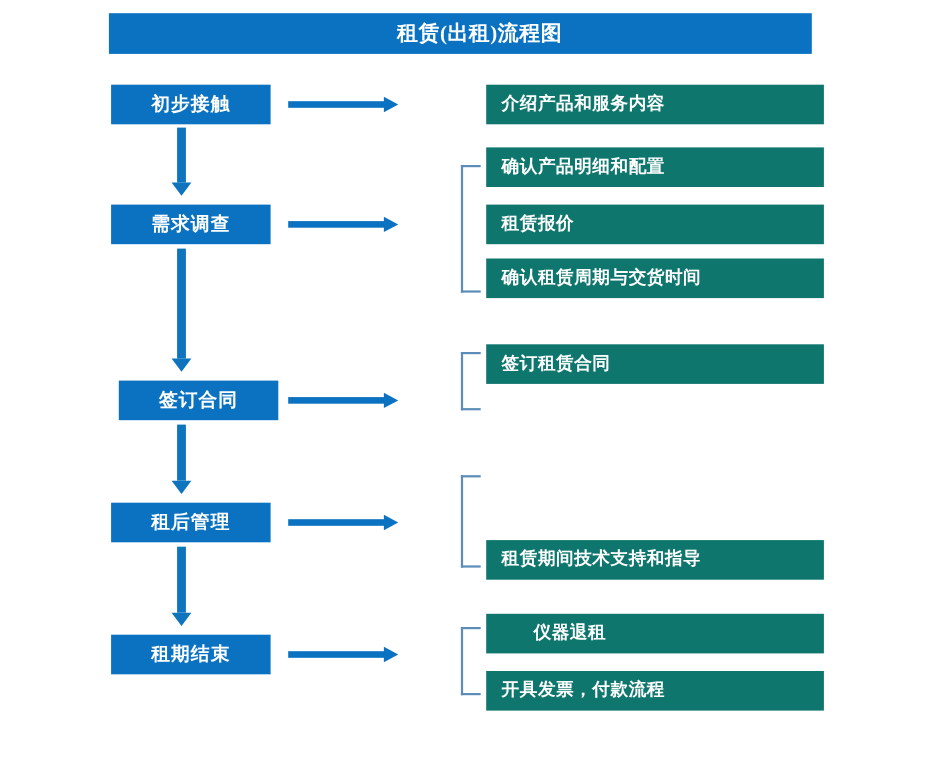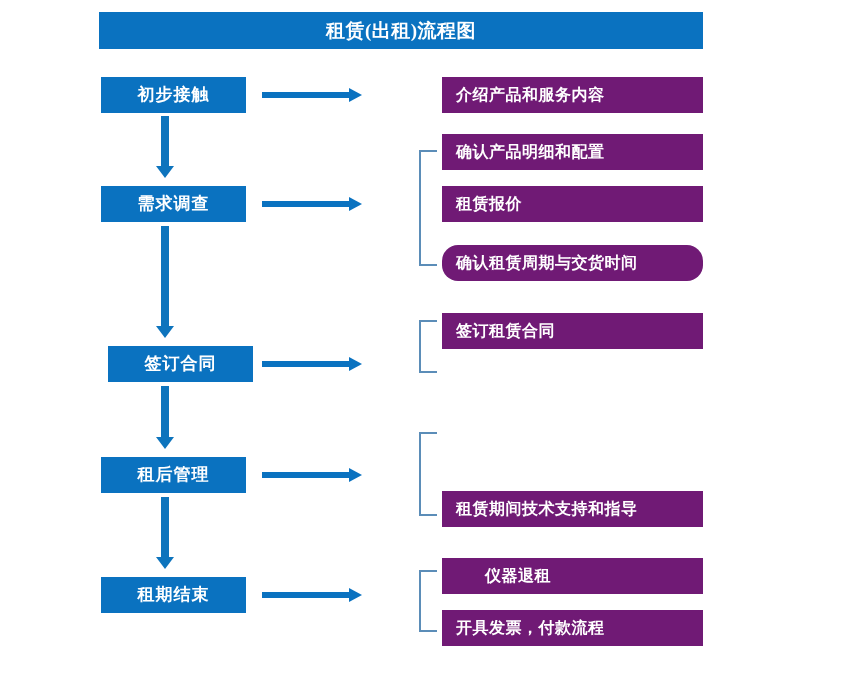--- a/index.html
+++ b/index.html
@@ -28,20 +28,21 @@
     width: 604px;
     height: 37px;
     background: #0a72c0;
     color: #ffffff;
     font-weight: bold;
     font-size: 19px;
     line-height: 37px;
     text-align: center;
     letter-spacing: 0.5px;
     white-space: nowrap;
+    padding-left: 35px;
   }
 
   
   .stage-box {
     position: absolute;
     width: 145px;
     height: 36px;
     background: #0a72c0;
     color: #ffffff;
     font-weight: bold;
@@ -49,23 +50,23 @@
     line-height: 36px;
     text-align: center;
     white-space: nowrap;
     letter-spacing: 1px;
   }
 
   
   .detail-box {
     position: absolute;
     left: 442px;
-    width: 261px;
+    width: 307px;
     height: 36px;
-    background: #701a75;
+    background: #0f766e;
     color: #ffffff;
     font-weight: bold;
     font-size: 16px;
     line-height: 36px;
     text-align: left;
     padding-left: 14px;
     box-sizing: border-box;
     white-space: nowrap;
     letter-spacing: 0.5px;
   }
@@ -199,21 +200,21 @@
   <div class="bracket" style="top:432px; height:84px;"></div>
 
   <div class="bracket" style="top:570px; height:62px;"></div>
 
   <div class="detail-box" style="top:77px;">介绍产品和服务内容</div>
 
   <div class="detail-box" style="top:134px;">确认产品明细和配置</div>
 
   <div class="detail-box" style="top:186px;">租赁报价</div>
 
-  <div class="detail-box" style="top:245px;border-radius:16px;">确认租赁周期与交货时间</div>
+  <div class="detail-box" style="top:235px;">确认租赁周期与交货时间</div>
 
   <div class="detail-box" style="top:313px;">签订租赁合同</div>
 
 
 
   <div class="detail-box" style="top:491px;">租赁期间技术支持和指导</div>
 
   <div class="detail-box" style="top:558px;padding-left:43px;">仪器退租</div>
 
   <div class="detail-box" style="top:610px;">开具发票，付款流程</div>

